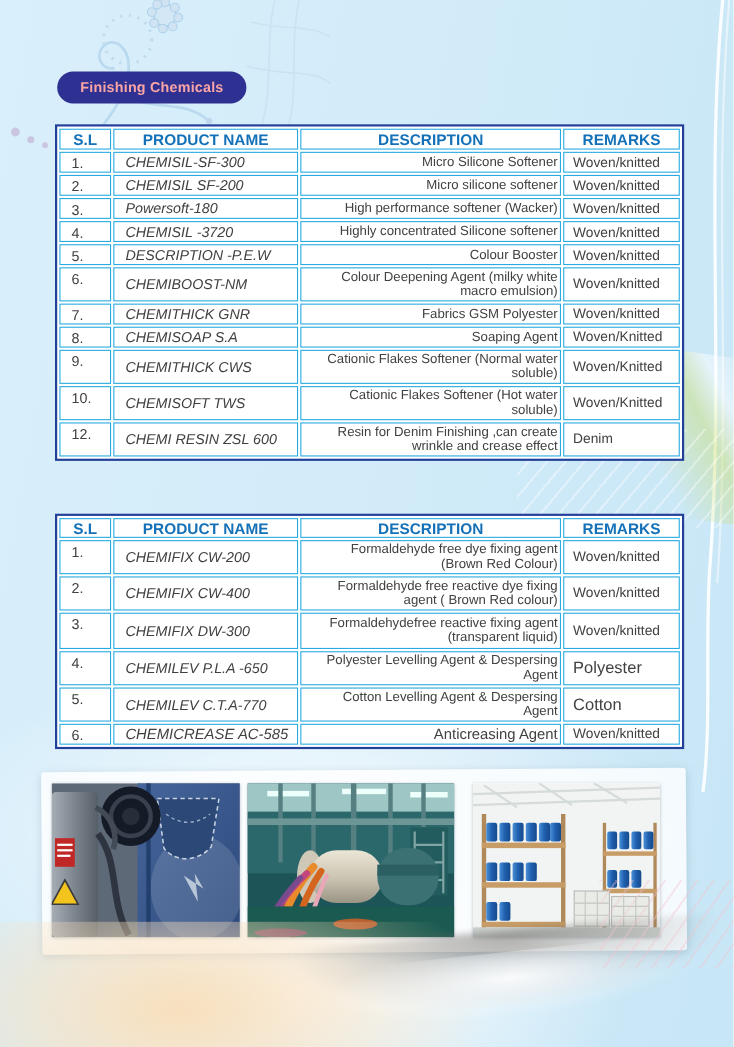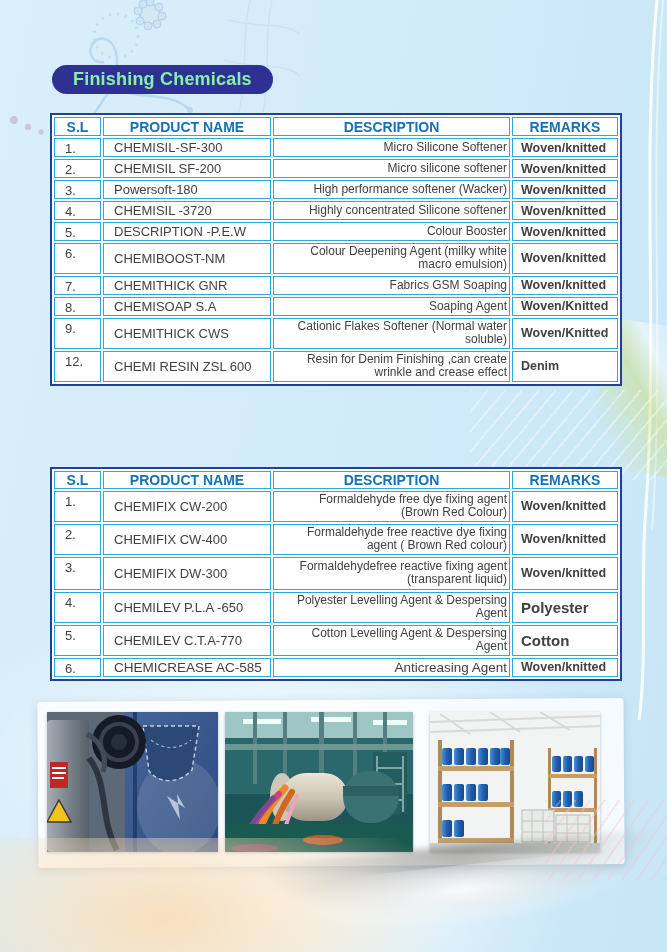--- a/index.html
+++ b/index.html
@@ -25,39 +25,39 @@
   .blob-cream { position:absolute; left:-80px; top:838px; width:540px; height:230px;
     background:radial-gradient(ellipse at 45% 35%, rgba(248,222,185,.95) 0%, rgba(248,222,185,0) 68%); }
   .wave-gray { position:absolute; left:255px; top:845px; width:430px; height:80px;
     background:radial-gradient(ellipse at 48% 8%, rgba(105,100,95,.5) 0%, rgba(105,100,95,0) 62%);
     filter:blur(3px); transform:rotate(-5deg); }
   .wave-white { position:absolute; left:300px; top:865px; width:330px; height:60px;
     background:radial-gradient(ellipse at 50% 40%, rgba(255,255,255,.9) 0%, rgba(255,255,255,0) 70%);
     transform:rotate(-6deg); }
 
   
-  .pill { position:absolute; background:#2e3192; color:#86efac; font-weight:bold;
-    font-size:18px; letter-spacing:.2px; height:29px; line-height:29px;
+  .pill { position:absolute; background:#2e3192; color:#fca5a5; font-weight:bold;
+    font-size:13px; letter-spacing:.2px; height:29px; line-height:29px;
     padding:0 21px; border-radius:15px; white-space:nowrap; }
   .pill-1 { left:52px; top:65px; }
   .pill-2 { left:52px; top:423px; }
 
   
   table.chem-table { position:absolute; left:50px; width:572px; table-layout:fixed;
     border-collapse:separate; border-spacing:2px; background:#fff;
     border:2px solid #21409a; }
   .t1 { top:113px; }
   .t2 { top:467px; }
   .chem-table th, .chem-table td { border:1px solid #29abe2; background:#fff; overflow:hidden; }
   .chem-table th { color:#1471b8; font-weight:bold; font-size:14px; text-align:center; }
   .chem-table td { color:#414042; vertical-align:middle; }
   .chem-table td:nth-child(1) { font-size:13px; padding:2px 0 0 10px; vertical-align:top; }
-  .chem-table td:nth-child(2) { font-size:13px; padding-left:10px; }
+  .chem-table td:nth-child(2) { font-size:13px; padding-left:10px;font-style:italic; }
   .chem-table td:nth-child(3) { font-size:12px; line-height:1.12; padding:1px 2px 1px 8px;text-align:right; }
-  .chem-table td:nth-child(4) { font-size:12.5px; padding-left:8px;font-weight:bold; }
+  .chem-table td:nth-child(4) { font-size:12.5px; padding-left:8px; }
   col.c-sl { width:47px; } col.c-name { width:168px; } col.c-desc { width:237px; } col.c-rem { width:auto; }
 
   .t1 thead tr { height:19px; }
   .t1 tbody tr { height:16px; }
   .t1 tbody tr:nth-child(6) { height:27px; }
   .t1 tbody tr:nth-child(9) { height:30px; }
   .t1 tbody tr:nth-child(10), .t1 tbody tr:nth-child(11) { height:28px; }
   .t1 tbody tr:nth-child(12) { height:29px; }
 
   .t2 thead tr { height:18px; }
@@ -185,33 +185,39 @@
         </tr>
         <tr>
           <td>6.</td>
           <td>CHEMIBOOST-NM</td>
           <td>Colour Deepening  Agent (milky white macro emulsion)</td>
           <td>Woven/knitted</td>
         </tr>
         <tr>
           <td>7.</td>
           <td>CHEMITHICK GNR</td>
-          <td>Fabrics  GSM Soaping</td>
+          <td>Fabrics  GSM Polyester</td>
           <td>Woven/knitted</td>
         </tr>
         <tr>
           <td>8.</td>
           <td>CHEMISOAP S.A</td>
           <td>Soaping Agent</td>
           <td>Woven/Knitted</td>
         </tr>
         <tr>
           <td>9.</td>
           <td>CHEMITHICK CWS</td>
           <td>Cationic  Flakes Softener (Normal water soluble)</td>
+          <td>Woven/Knitted</td>
+        </tr>
+        <tr>
+          <td>10.</td>
+          <td>CHEMISOFT TWS</td>
+          <td>Cationic  Flakes Softener (Hot water soluble)</td>
           <td>Woven/Knitted</td>
         </tr>
         <tr>
           <td>12.</td>
           <td>CHEMI RESIN ZSL 600</td>
           <td>Resin for Denim Finishing ,can create wrinkle and crease effect</td>
           <td>Denim</td>
         </tr>
       </tbody>
     </table>

